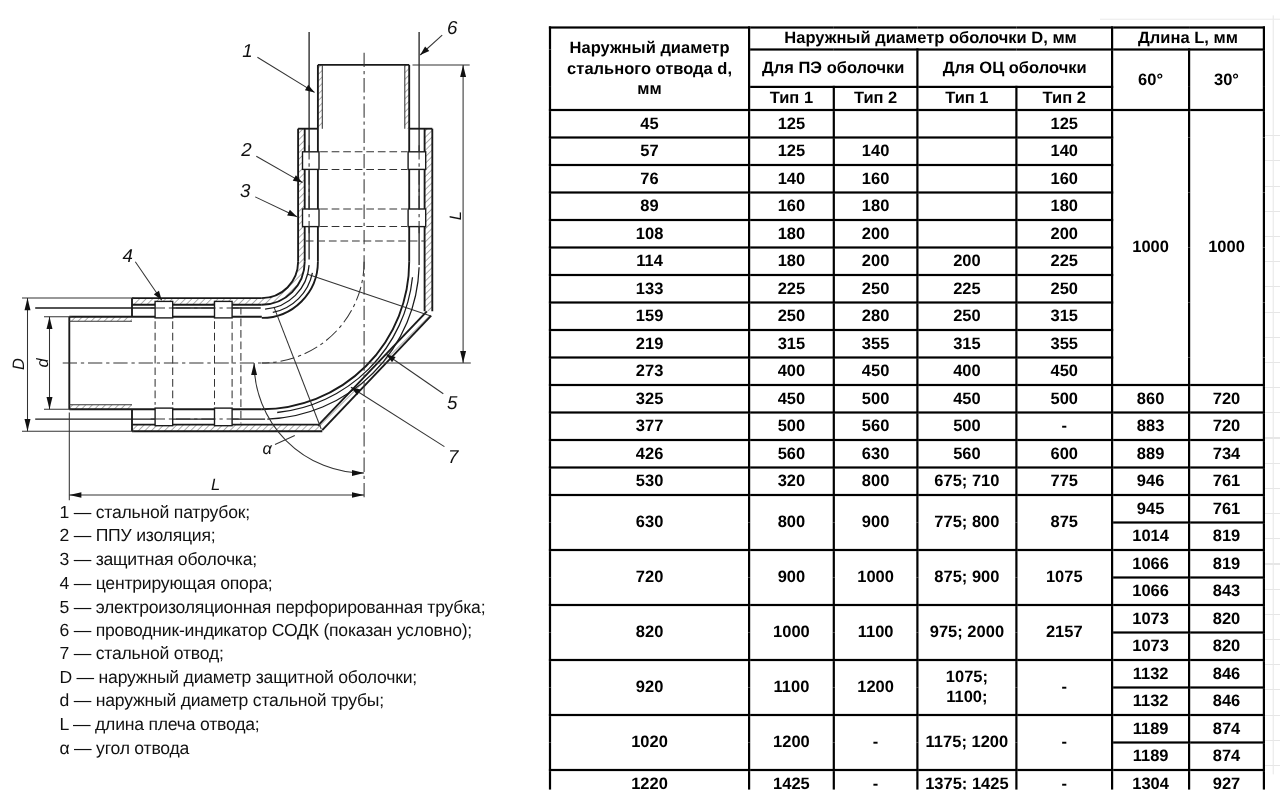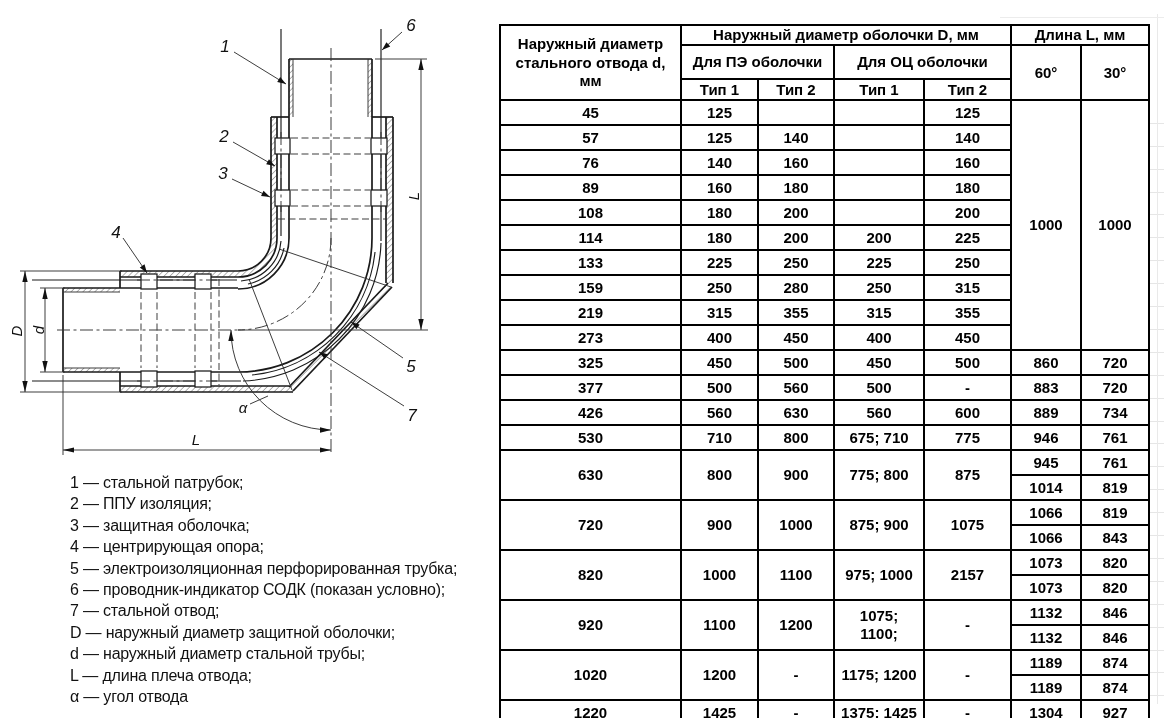--- a/index.html
+++ b/index.html
@@ -1,20 +1,20 @@
 <!DOCTYPE html>
 <html><head>
 <meta charset="utf-8">
 <style>
   html,body{margin:0;padding:0;background:#fff;}
   .sheet{position:relative;width:1164px;height:718px;background:#fff;overflow:hidden;
          font-family:"Liberation Sans",sans-serif;color:#000;}
   
   .figure-wrap{position:absolute;left:0;top:0;width:499px;height:455px;}
-  .legend{position:absolute;left:54px;top:456px;width:445px;list-style:none;margin:16px;padding:0;
+  .legend{position:absolute;left:54px;top:456px;width:445px;list-style:none;margin:0;padding:0;
           font-size:16px;line-height:21.4px;color:#111;letter-spacing:-0.2px;}
   
   table.dim-table{position:absolute;left:499px;top:24px;border-collapse:collapse;table-layout:fixed;
                   font-size:15px;font-weight:700;text-align:center;color:#000;}
   .dim-table th,.dim-table td{border:2px solid #000;padding:0 3px;vertical-align:middle;
                   white-space:pre-line;line-height:1.22;overflow:hidden;}
   .dim-table thead tr.h1{height:16px;}
   .dim-table thead tr.h2{height:34px;}
   .dim-table thead tr.h3{height:21px;}
   .dim-table tbody tr{height:25px;}
@@ -348,21 +348,21 @@
           <td rowspan="1">426</td>
           <td rowspan="1">560</td>
           <td rowspan="1">630</td>
           <td rowspan="1">560</td>
           <td rowspan="1">600</td>
           <td>889</td>
           <td>734</td>
         </tr>
         <tr>
           <td rowspan="1">530</td>
-          <td rowspan="1">710</td>
+          <td rowspan="1">320</td>
           <td rowspan="1">800</td>
           <td rowspan="1">675; 710</td>
           <td rowspan="1">775</td>
           <td>946</td>
           <td>761</td>
         </tr>
         <tr>
           <td rowspan="2">630</td>
           <td rowspan="2">800</td>
           <td rowspan="2">900</td>
@@ -385,21 +385,21 @@
           <td>819</td>
         </tr>
         <tr>
           <td>1066</td>
           <td>843</td>
         </tr>
         <tr>
           <td rowspan="2">820</td>
           <td rowspan="2">1000</td>
           <td rowspan="2">1100</td>
-          <td rowspan="2">975; 1000</td>
+          <td rowspan="2">975; 2000</td>
           <td rowspan="2">2157</td>
           <td>1073</td>
           <td>820</td>
         </tr>
         <tr>
           <td>1073</td>
           <td>820</td>
         </tr>
         <tr>
           <td rowspan="2">920</td>

